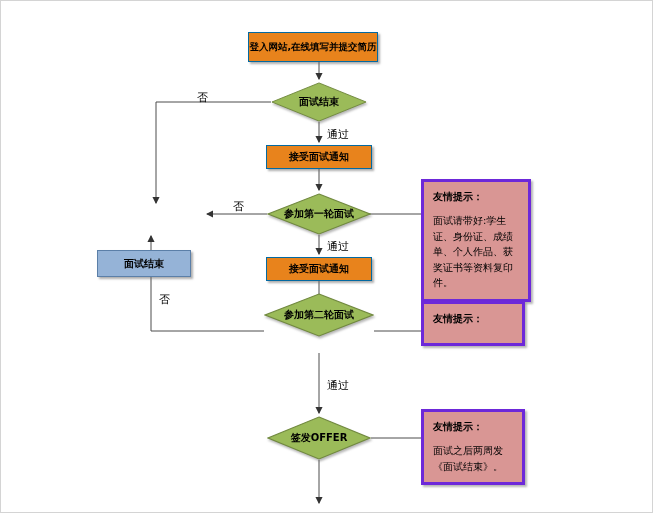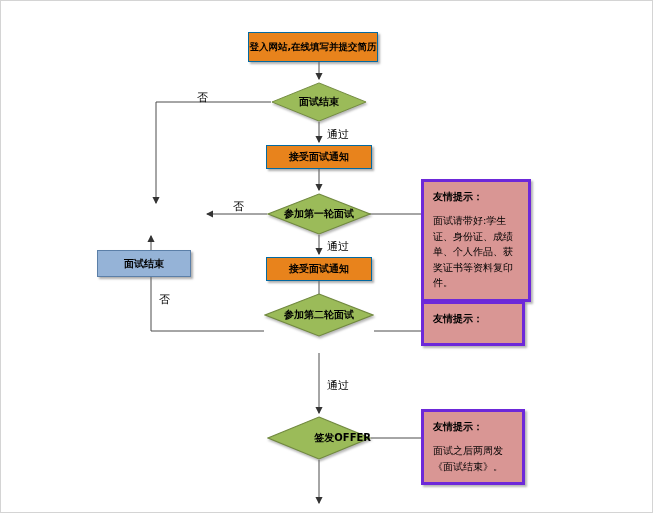--- a/index.html
+++ b/index.html
@@ -25,21 +25,21 @@
   .note .note-title{font-weight:bold;margin-bottom:9px;}
   .note .note-body{font-weight:normal;line-height:1.55;}
   .edge-label{position:absolute;font-size:11px;color:#000;}
 
   #n-start{left:247px;top:31px;width:130px;height:30px;font-size:9.5px;white-space:nowrap;}
   #n-review{left:270px;top:81px;width:96px;height:40px;}
   #n-notice1{left:265px;top:144px;width:106px;height:24px;}
   #n-round1{left:266px;top:192px;width:104px;height:42px;text-align:center;}
   #n-notice2{left:265px;top:256px;width:106px;height:24px;}
   #n-round2{left:263px;top:292px;width:110px;height:44px;}
-  #n-offer{left:266px;top:415px;width:104px;height:44px;justify-content:flex-end;}
+  #n-offer{left:266px;top:415px;width:104px;height:44px;}
   #n-end{left:96px;top:205px;width:94px;height:27px;margin-top:44px;}
   #note1{left:420px;top:178px;width:110px;}
   #note2{left:420px;top:300px;width:104px;}
   #note3{left:420px;top:408px;width:104px;}
   #lbl-pass1{left:326px;top:126px;}
   #lbl-pass2{left:326px;top:238px;}
   #lbl-pass3{left:326px;top:377px;}
   #lbl-no1{left:196px;top:89px;}
   #lbl-no2{left:232px;top:198px;}
   #lbl-no3{left:158px;top:291px;}

